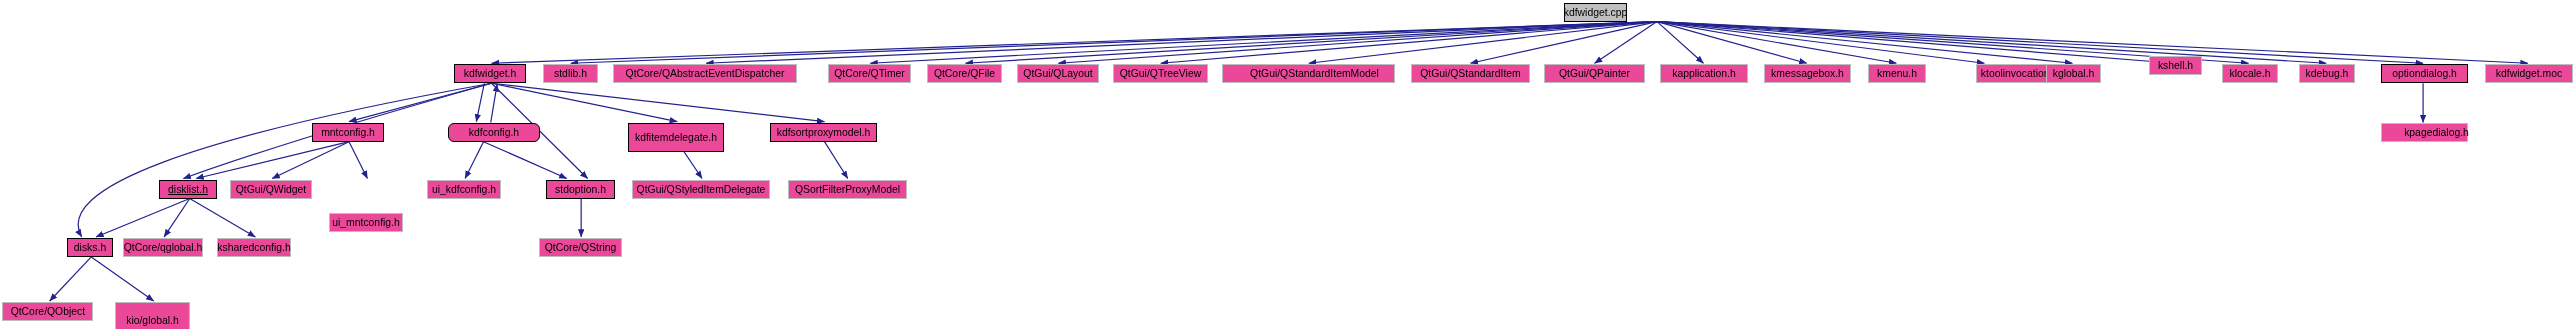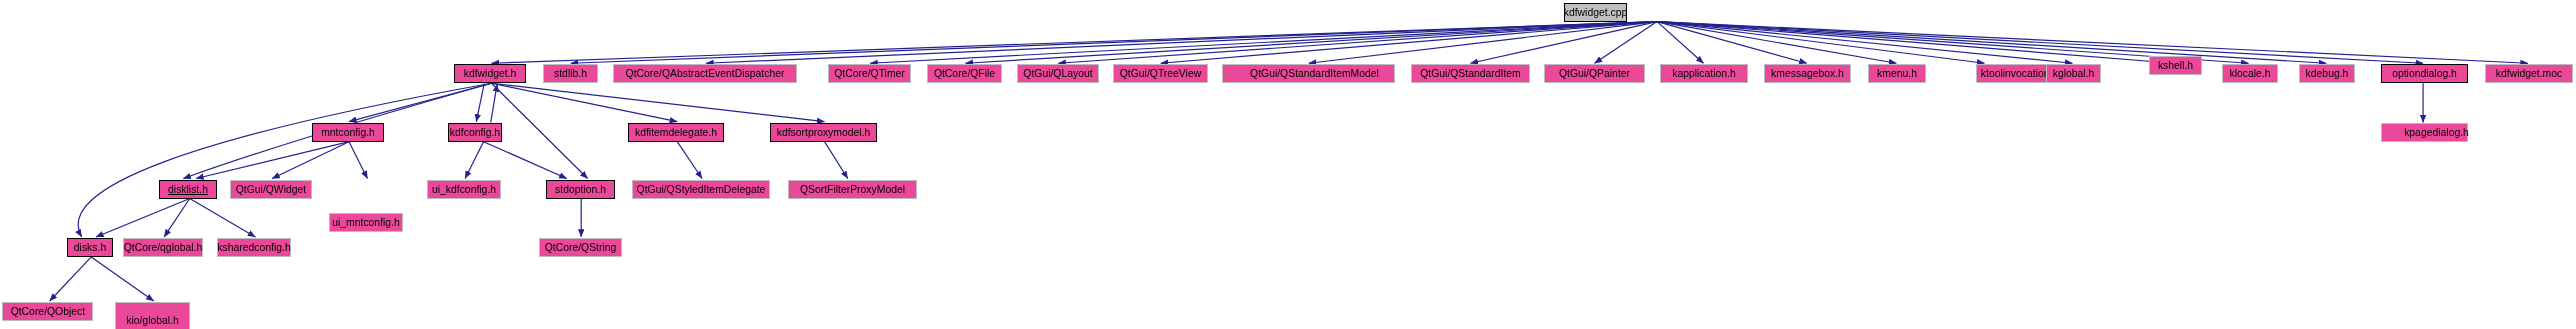--- a/index.html
+++ b/index.html
@@ -96,31 +96,31 @@
       <div class="node external" style="left: 1764px; top: 64px; width: 87px; height: 19px; text-align: center;">kmessagebox.h</div>
       <div class="node external" style="left: 1868px; top: 64px; width: 58px; height: 19px;">kmenu.h</div>
       <div class="node external" style="left: 1942px; top: 64px; width: 87px; height: 19px; margin-left: 34px;">ktoolinvocation.h</div>
       <div class="node external" style="left: 2046px; top: 64px; width: 55px; height: 19px;">kglobal.h</div>
       <div class="node external" style="left: 2149px; top: 56px; width: 53px; height: 19px;">kshell.h</div>
       <div class="node external" style="left: 2222px; top: 64px; width: 56px; height: 19px;">klocale.h</div>
       <div class="node external" style="left: 2299px; top: 64px; width: 56px; height: 19px;">kdebug.h</div>
       <div class="node internal" style="left: 2381px; top: 64px; width: 87px; height: 19px;">optiondialog.h</div>
       <div class="node external" style="left: 2485px; top: 64px; width: 88px; height: 19px;">kdfwidget.moc</div>
       <div class="node internal" style="left: 312px; top: 123px; width: 72px; height: 19px;">mntconfig.h</div>
-      <div class="node internal" style="left: 448px; top: 123px; width: 54px; height: 19px;">kdfconfig.h</div>
-      <div class="node internal" style="left: 628px; top: 123px; width: 96px; height: 19px;">kdfitemdelegate.h</div>
+      <div class="node internal" style="left: 448px; top: 123px; width: 92px; height: 19px; border-radius: 6px;">kdfconfig.h</div>
+      <div class="node internal" style="left: 628px; top: 123px; width: 96px; height: 29px;">kdfitemdelegate.h</div>
       <div class="node internal" style="left: 770px; top: 123px; width: 107px; height: 19px;">kdfsortproxymodel.h</div>
       <div class="node external" style="left: 2381px; top: 123px; width: 87px; height: 19px; padding-left: 24px;">kpagedialog.h</div>
       <div class="node internal" style="left: 159px; top: 180px; width: 58px; height: 19px; text-decoration: underline;">disklist.h</div>
       <div class="node external" style="left: 230px; top: 180px; width: 82px; height: 19px;">QtGui/QWidget</div>
       <div class="node external" style="left: 329px; top: 180px; width: 74px; height: 19px; margin-top: 33px;">ui_mntconfig.h</div>
       <div class="node external" style="left: 427px; top: 180px; width: 74px; height: 19px;">ui_kdfconfig.h</div>
       <div class="node internal" style="left: 546px; top: 180px; width: 69px; height: 19px;">stdoption.h</div>
       <div class="node external" style="left: 632px; top: 180px; width: 138px; height: 19px;">QtGui/QStyledItemDelegate</div>
-      <div class="node external" style="left: 788px; top: 180px; width: 129px; height: 19px;">QSortFilterProxyModel</div>
+      <div class="node external" style="left: 788px; top: 180px; width: 119px; height: 19px;">QSortFilterProxyModel</div>
       <div class="node internal" style="left: 67px; top: 238px; width: 46px; height: 19px;">disks.h</div>
       <div class="node external" style="left: 123px; top: 238px; width: 80px; height: 19px;">QtCore/qglobal.h</div>
       <div class="node external" style="left: 217px; top: 238px; width: 74px; height: 19px;">ksharedconfig.h</div>
       <div class="node external" style="left: 539px; top: 238px; width: 83px; height: 19px;">QtCore/QString</div>
       <div class="node external" style="left: 2.4px; top: 302px; width: 91px; height: 19px;">QtCore/QObject</div>
       <div class="node external" style="left: 115px; top: 302px; width: 75px; height: 36px;">kio/global.h</div>
     </div>
 </div>
 
 

